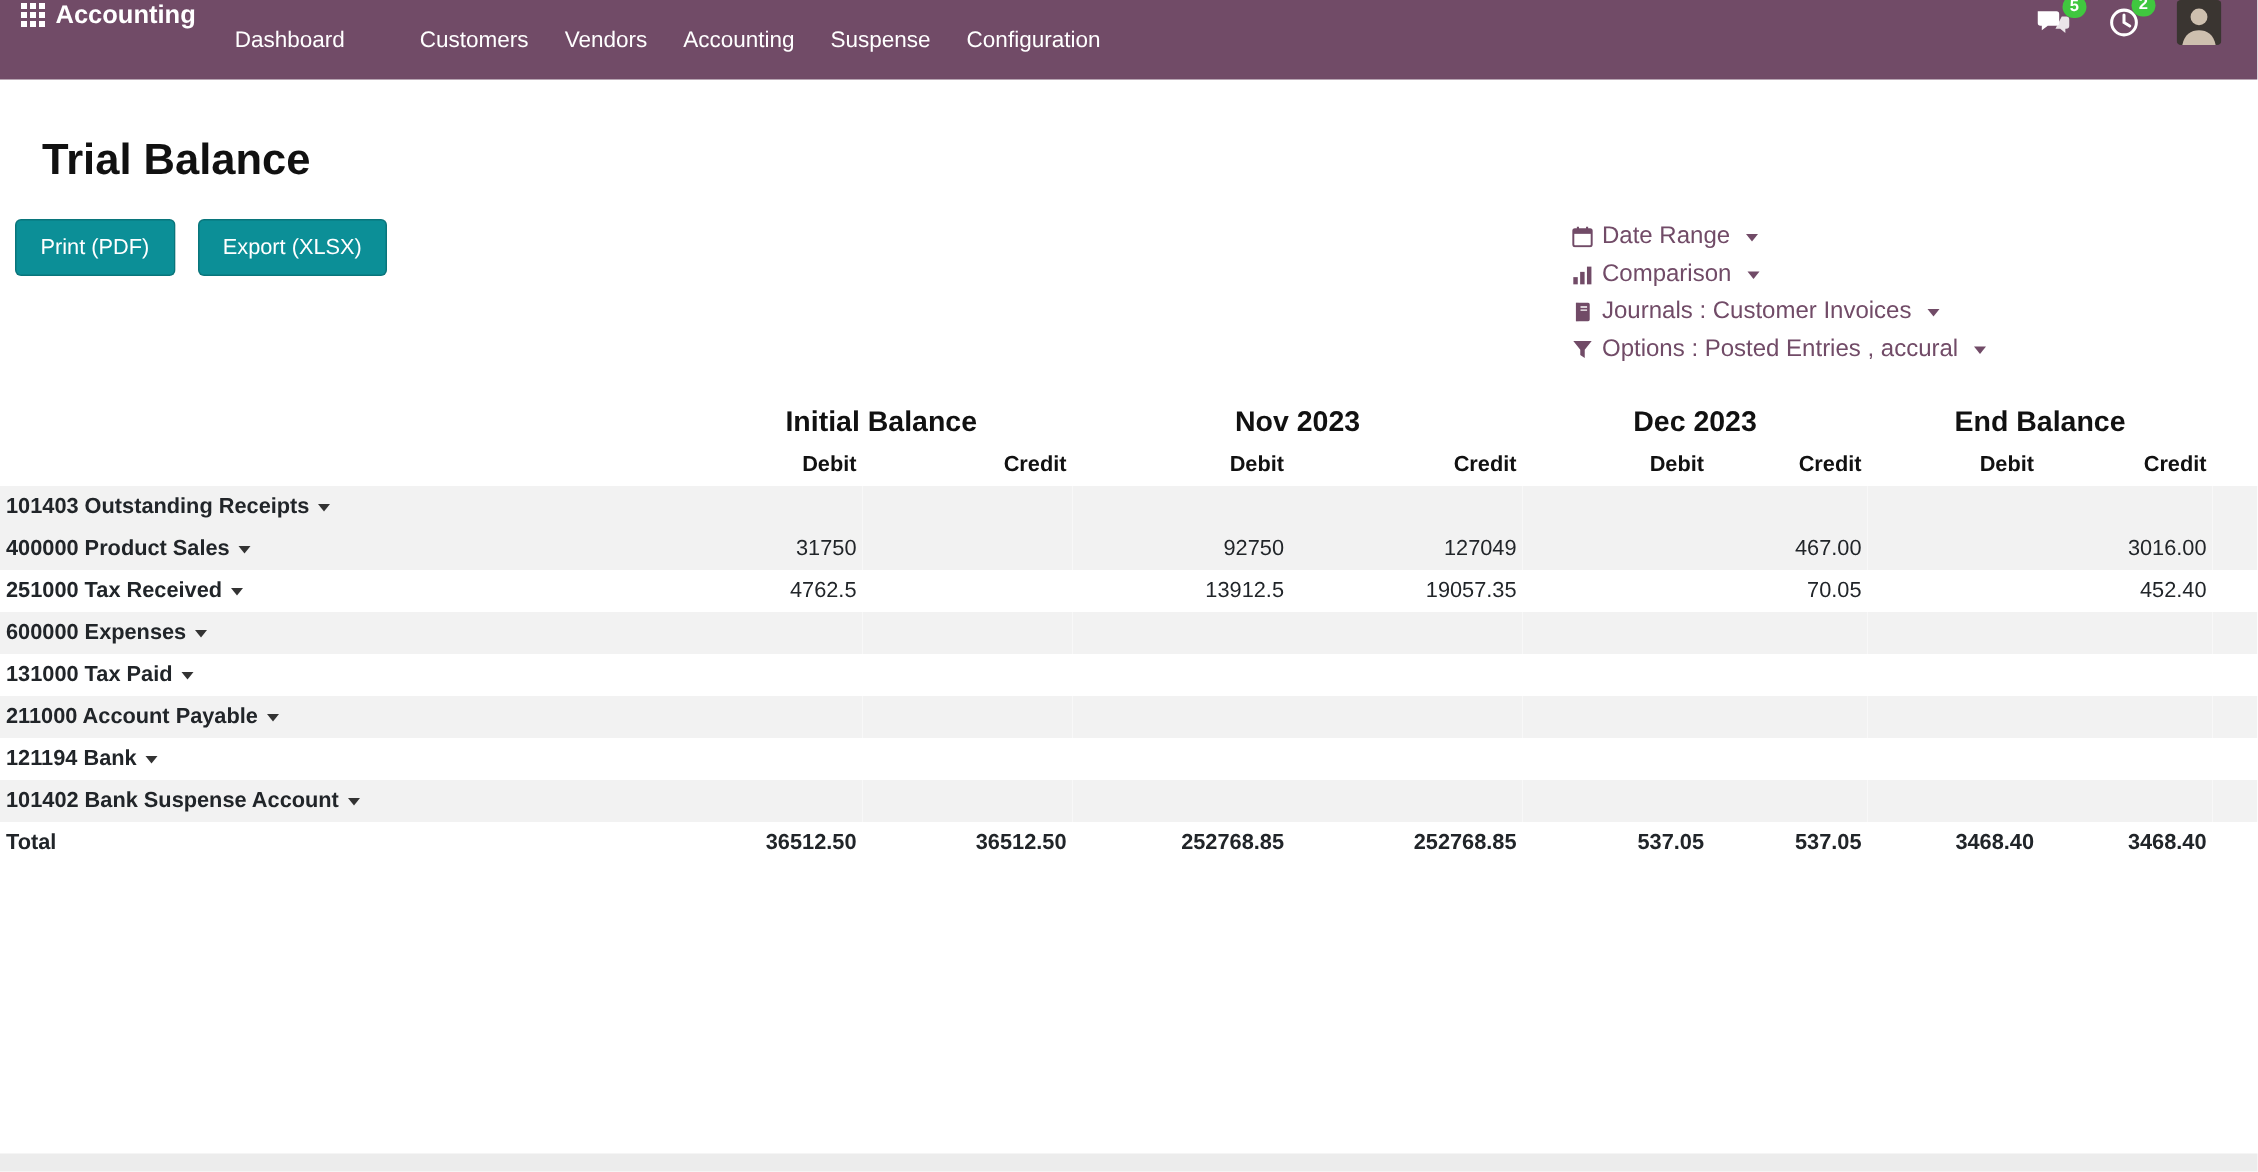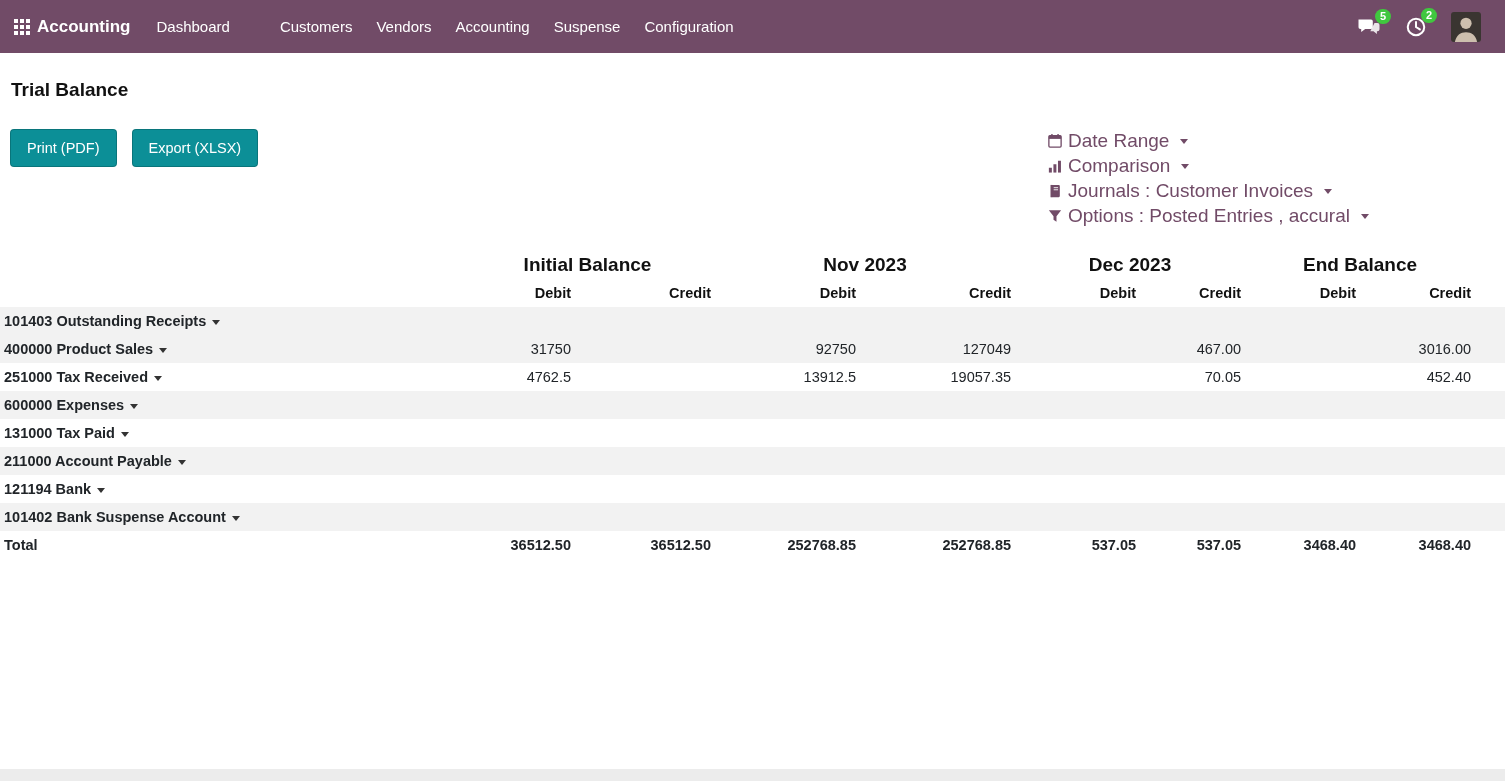--- a/index.html
+++ b/index.html
@@ -10,21 +10,21 @@
     --stripe:#f2f2f2;
   }
   *{box-sizing:border-box}
   html,body{margin:0;padding:0}
   body{
     width:1505px;height:781px;overflow:hidden;background:#fff;
     font-family:"Liberation Sans",sans-serif;color:var(--text);
   }
   
   .topbar{
-    height:53px;background:var(--brand);display:flex;align-items:center;
+    height:53px;background:var(--brand);display:flex;align-items:flex-start;
     padding:0 14px;color:#fff;
   }
   .brand{display:flex;align-items:center;gap:7px;cursor:pointer;margin-right:14px}
   .brand-text{font-size:17px;font-weight:700;color:#fff}
   .grid-icon svg{display:block}
   .nav-menu{display:flex;align-items:center;height:100%}
   .nav-item{
     color:#fff;font-size:15px;line-height:53px;padding:0 12px;cursor:pointer;
     text-decoration:none;white-space:nowrap;
   }
@@ -34,34 +34,34 @@
   .icon-wrap svg{display:block}
   .badge{
     position:absolute;top:-8px;right:-10px;background:var(--badge-green);color:#fff;
     font-size:11px;font-weight:700;border-radius:10px;padding:1px 5px;line-height:13px;
   }
   .avatar{width:30px;height:30px;border-radius:3px;overflow:hidden;cursor:pointer}
   .avatar svg{display:block}
   
   .content{position:relative;background:#fff}
   .page-title{
-    font-size:19px;font-weight:600;color:#111;margin:0;
+    font-size:29px;font-weight:600;color:#111;margin:17px;
     padding:20px 0 0 11px;line-height:34px;
   }
   .action-buttons{margin:22px 0 0 10px;display:flex;gap:15px}
   .btn{
     background:var(--teal);color:#ffffff;border:1px solid rgba(0,0,0,.18);
     border-radius:4px;font-size:14.5px;font-family:inherit;
     padding:9px 16px;cursor:pointer;line-height:18px;
   }
   .filters{
     position:absolute;top:77px;left:1048px;display:flex;flex-direction:column;gap:3px;
   }
   .filter{
-    color:var(--brand);font-size:19px;display:flex;align-items:center;gap:6px;
+    color:var(--brand);font-size:16px;display:flex;align-items:center;gap:6px;
     cursor:pointer;line-height:22px;text-decoration:none;white-space:nowrap;
   }
   .fi-wrap{display:flex;align-items:center}
   .fi{width:14px;height:14px;color:var(--brand)}
   .caret{
     display:inline-block;width:0;height:0;margin-left:5px;
     border-left:4px solid transparent;border-right:4px solid transparent;
     border-top:5px solid currentColor;vertical-align:middle;
   }
   .caret.dark{border-top-color:#333;margin-left:6px}

